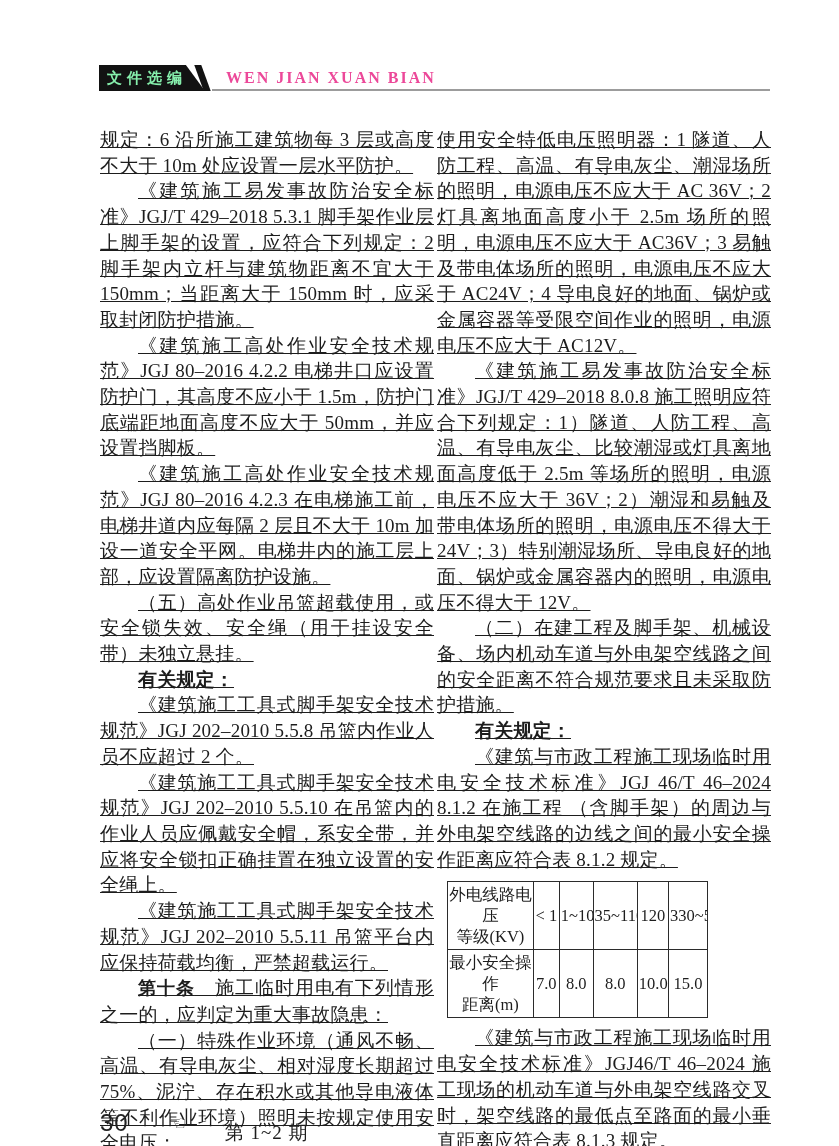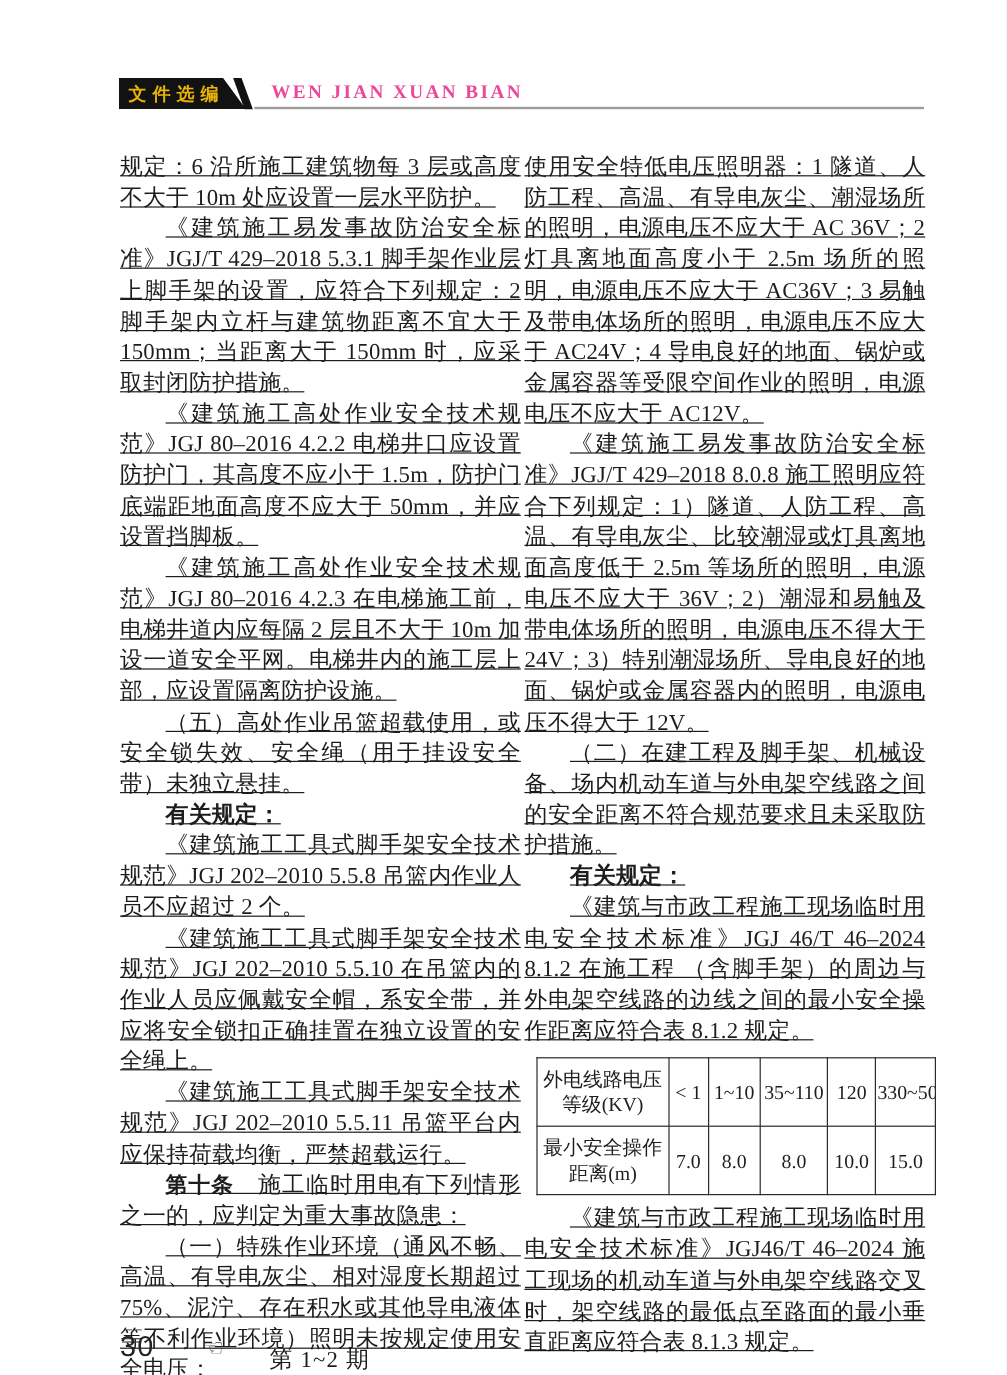--- a/index.html
+++ b/index.html
@@ -15,21 +15,21 @@
   
   .logo-box{
     position:absolute;left:99px;top:65px;
     width:106px;height:26px;
     background:#121212;
     clip-path:polygon(0 0,82% 0,100% 100%,0 100%);
     display:flex;align-items:center;
     padding-left:8px;box-sizing:border-box;
   }
   .logo-box span{
-    color:#eab308;
+    color:#86efac;
     font-family:"Liberation Sans","DejaVu Sans",sans-serif;
     font-weight:bold;font-size:15px;letter-spacing:5px;
     white-space:nowrap;
   }
   .logo-stripe{
     position:absolute;left:199px;top:65px;
     width:7px;height:26px;background:#121212;
     transform:skewX(20deg);
   }
   .pinyin{
@@ -58,21 +58,21 @@
     font-family:"Liberation Sans","DejaVu Sans",sans-serif;
     font-weight:bold;font-size:18px;
   }
   .lead{
     font-family:"Liberation Sans","DejaVu Sans",sans-serif;
     font-weight:bold;font-size:18px;
   }
   
   table{
     border-collapse:collapse;table-layout:fixed;
-    width:333px;margin:9px 0 7px 10px;padding-left:36px;
+    width:261px;margin:9px 0 7px 10px;padding-left:36px;
   }
   td{
     border:1.6px solid #2b2b2b;
     text-align:center;vertical-align:middle;
     font-size:16.5px;line-height:21px;
     padding:2px 1px;color:#1d1d1d;
     white-space:pre-line;
     overflow:hidden;
   }
   .t1 td{height:52px;}

